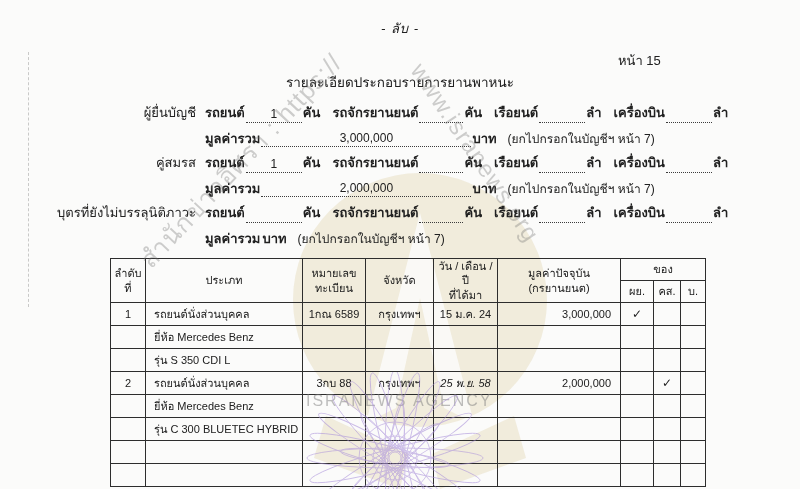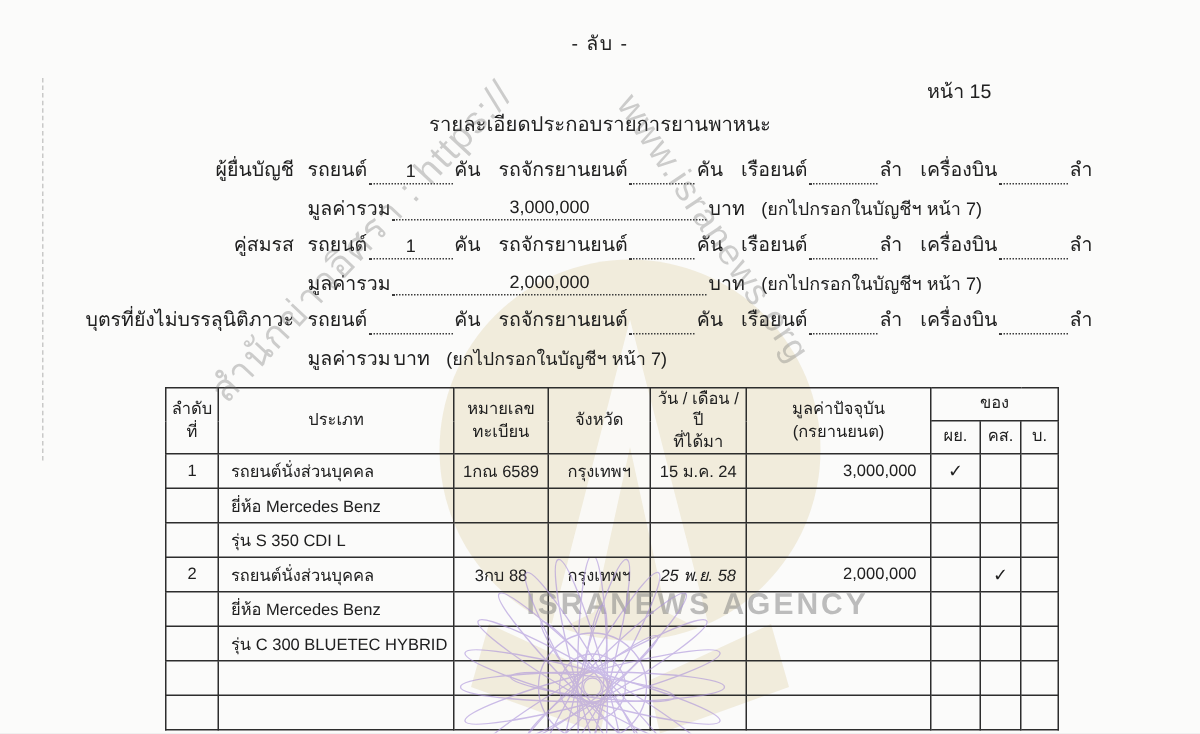--- a/index.html
+++ b/index.html
@@ -1,47 +1,47 @@
 <!DOCTYPE html>
 <html><head>
 <meta charset="utf-8">
 <style>
   html,body{margin:0;padding:0;background:#e8e8e8;}
   .page{
     position:relative;width:800px;height:489px;background:#fbfbfa;overflow:hidden;
     font-family:"Liberation Sans","DejaVu Sans",sans-serif;color:#202020;margin:0 auto;
   }
   
-  .secret{position:absolute;top:18px;left:0;width:100%;text-align:center;font-size:13px;letter-spacing:1px;}
+  .secret{position:absolute;top:18px;left:0;width:100%;text-align:center;font-size:13px;letter-spacing:1px;font-style:italic;}
   .pagenum{position:absolute;top:50px;left:618px;font-size:13px;}
   .title{position:absolute;top:71px;left:0;width:100%;text-align:center;font-size:13.5px;}
   
   .decl-group{position:absolute;left:56px;width:720px;z-index:2;}
   .decl-line{display:flex;align-items:flex-end;font-size:13px;height:20px;}
   .owner{width:140px;text-align:right;margin-right:8px;white-space:nowrap;}
-  .dlab{margin:0 1px;white-space:nowrap;}
+  .dlab{margin:0 1px;white-space:nowrap;font-weight:bold;}
   .gap{width:10px;flex:0 0 auto;}
   .dots{border-bottom:1px dotted #3c3c3c;text-align:center;font-size:12px;height:16px;line-height:16px;flex:0 0 auto;}
   .d-car{width:56px}.d-moto{width:44px}.d-boat{width:46px}.d-plane{width:46px}
   .decl-total{display:flex;align-items:center;font-size:13px;height:20px;margin-top:5px;margin-left:148px;}
   .d-total{width:210px}
   .note{margin-left:10px;font-size:12px;white-space:nowrap;}
   
   .vtable{position:absolute;left:110px;top:258px;border-collapse:collapse;table-layout:fixed;z-index:2;background:transparent;border-radius:31px;}
   .vtable th,.vtable td{border:1px solid #2d2d2d;font-size:11px;font-weight:normal;padding:0 3px;}
   .vtable th{white-space:pre-line;text-align:center;line-height:1.3;}
   .vtable thead tr th{height:21px;}
   .vtable tbody td{height:22px;white-space:nowrap;overflow:hidden;}
   .vtable td.check{font-size:12px;text-align:center;}
   
   .wm-beige{position:absolute;left:268px;top:158px;z-index:0;pointer-events:none;}
   .wm-diag{position:absolute;z-index:3;color:rgba(110,110,110,.33);font-size:25px;letter-spacing:1px;white-space:nowrap;pointer-events:none;}
   .wm-diag1{left:130px;top:250px;transform:rotate(-47deg);transform-origin:0 0;}
   .wm-diag2{left:428px;top:58px;transform:rotate(56deg);transform-origin:0 0;font-size:24px;}
-  .wm-agency{position:absolute;left:306px;top:392px;z-index:3;font-size:20px;font-weight:bold;letter-spacing:2px;color:rgba(125,125,125,.5);pointer-events:none;margin-left:45px;}
+  .wm-agency{position:absolute;left:306px;top:392px;z-index:3;font-size:16px;font-weight:normal;letter-spacing:2px;color:rgba(125,125,125,.5);pointer-events:none;}
   .wm-purple{position:absolute;left:278px;top:372px;z-index:3;pointer-events:none;}
   .scan-edge{position:absolute;left:28px;top:52px;height:255px;width:0;border-left:1px dashed rgba(140,140,140,.45);z-index:1;}
 </style>
 </head>
 <body>
 
 <div class="page">
 
   <svg class="wm-beige" width="300" height="331" viewBox="0 0 300 331">
     <circle cx="152" cy="142" r="127" fill="#eae2ca" opacity="0.62"></circle>

